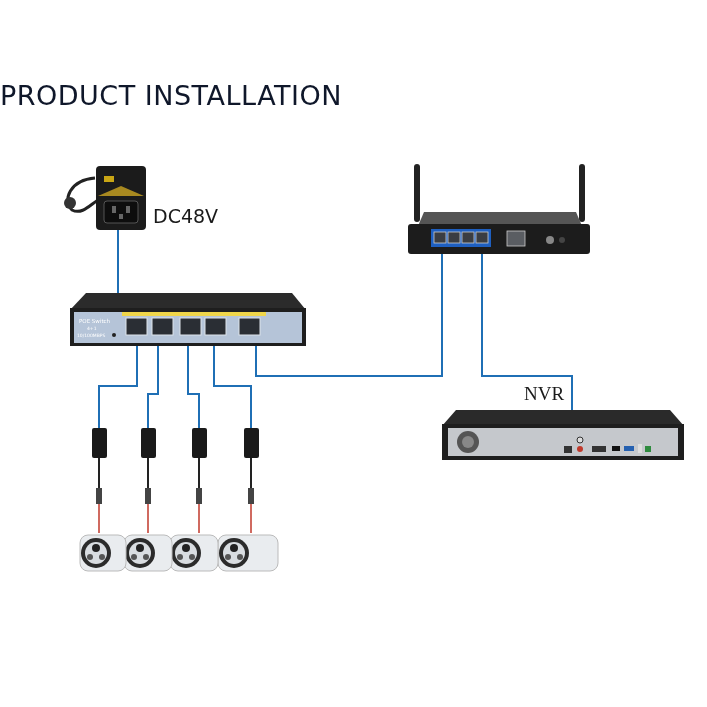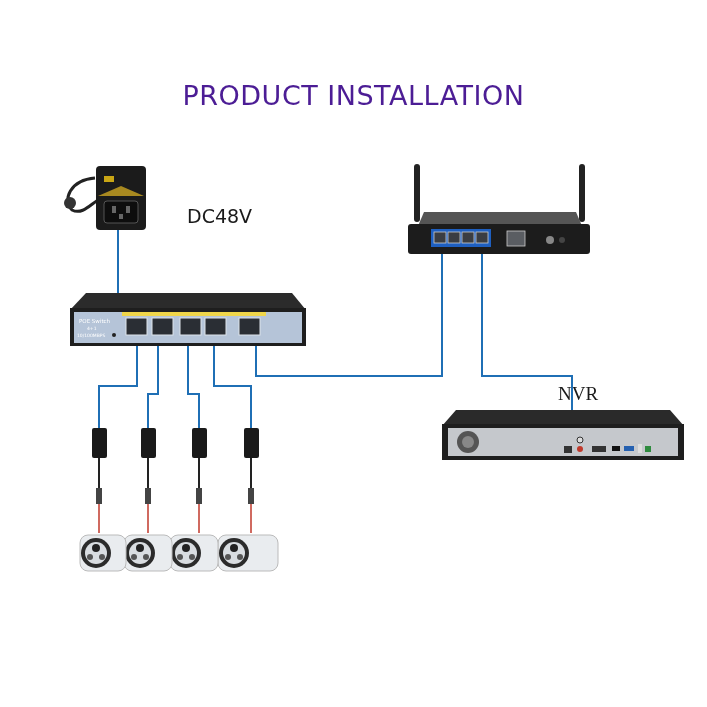--- a/index.html
+++ b/index.html
@@ -1,18 +1,18 @@
 <!DOCTYPE html>
 <html><head>
 <meta charset="utf-8">
 <style>
   html,body{margin:0;padding:0;background:#fff;}
   body{width:707px;height:707px;position:relative;overflow:hidden;font-family:"DejaVu Sans","Liberation Sans",sans-serif;}
-  .title{position:absolute;left:0;width:707px;top:80px;text-align:center;color:#4c1d95;font-size:27px;letter-spacing:0.5px;font-family:"DejaVu Sans",sans-serif;}
-  .label{position:absolute;color:#1a1a1a;font-size:19px;font-family:"DejaVu Sans",sans-serif;margin-left:34px;}
+  .title{position:absolute;left:0;width:707px;top:80px;color:#0f172a;font-size:27px;letter-spacing:0.5px;font-family:"DejaVu Sans",sans-serif;}
+  .label{position:absolute;color:#1a1a1a;font-size:19px;font-family:"DejaVu Sans",sans-serif;}
   svg.diagram{position:absolute;left:0;top:0;}
 </style>
 </head>
 <body>
 
 <div class="title">PRODUCT INSTALLATION</div>
 <div class="label" style="left:153px;top:205px;">DC48V</div>
 <div class="label" style="left:524px;top:383px;font-family:Liberation Serif, serif;">NVR</div>
 
 <svg class="diagram" width="707" height="707" viewBox="0 0 707 707">

